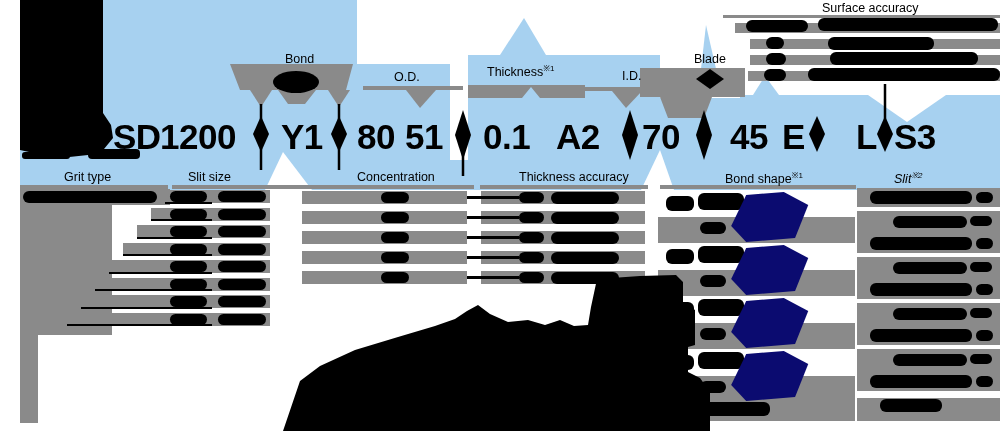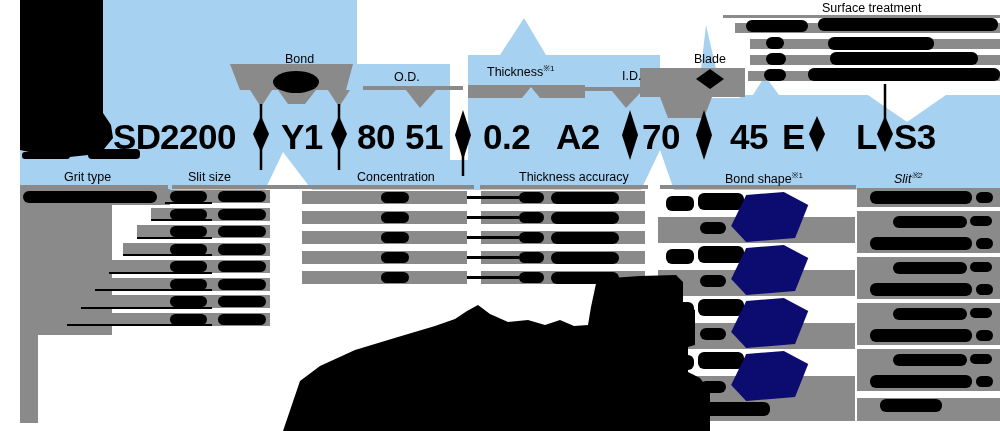--- a/index.html
+++ b/index.html
@@ -41,21 +41,21 @@
       <polygon points="641,190 660,150 674,190"></polygon>
       <polygon points="868,95 907,122 946,95"></polygon>
     </g>
   </svg>
 
   <div class="lbl" style="left:285px;top:52px;"><span>Bond</span></div>
   <div class="lbl" style="left:394px;top:70px;"><span>O.D.</span></div>
   <div class="lbl" style="left:487px;top:62px;"><span>Thickness</span><sup>※1</sup></div>
   <div class="lbl" style="left:622px;top:69px;"><span>I.D.</span></div>
   <div class="lbl" style="left:694px;top:52px;"><span>Blade</span></div>
-  <div class="lbl" style="left:822px;top:1px;"><span>Surface treatment</span></div>
+  <div class="lbl" style="left:822px;top:1px;"><span>Surface accuracy</span></div>
 
   <div class="lbl" style="left:64px;top:170px;"><span>Grit type</span></div>
   <div class="lbl" style="left:188px;top:170px;"><span>Slit size</span></div>
   <div class="lbl" style="left:357px;top:170px;"><span>Concentration</span></div>
   <div class="lbl" style="left:519px;top:170px;"><span>Thickness accuracy</span></div>
   <div class="lbl" style="left:725px;top:169px;"><span>Bond shape</span><sup>※1</sup></div>
   <div class="lbl" style="left:894px;top:169px;font-style:italic;"><span>Slit</span><sup>※2</sup></div>
 
   <div id="tables">
       <div class="bar" style="left: 735px; top: 23px; width: 265px; height: 10px;"></div>
@@ -182,28 +182,28 @@
       <div class="blob" style="left: 970px; top: 354px; width: 22px; height: 10px;"></div>
       <div class="blob" style="left: 870px; top: 375px; width: 102px; height: 13px;"></div>
       <div class="blob" style="left: 976px; top: 376px; width: 17px; height: 11px;"></div>
       <div class="wgap" style="left: 857px; top: 391px; width: 143px; height: 4px;"></div>
       <div class="wgap" style="left: 857px; top: 395px; width: 143px; height: 3px;"></div>
       <div class="blob" style="left: 880px; top: 399px; width: 62px; height: 13px;"></div>
     </div>
 
   <div id="codeline">
       <div class="codeseg" style="left: 113px;">SD</div>
-      <div class="codeseg" style="left: 160px;">2200</div>
+      <div class="codeseg" style="left: 160px;">1200</div>
       <div class="diamond" style="left: 253px; top: 116px; height: 36px;"></div>
       <div class="codeseg" style="left: 281px;">Y1</div>
       <div class="diamond" style="left: 331px; top: 116px; height: 36px;"></div>
       <div class="codeseg" style="left: 357px;">80</div>
       <div class="codeseg" style="left: 405px;">51</div>
       <div class="diamond" style="left: 455px; top: 110px; height: 50px;"></div>
-      <div class="codeseg" style="left: 483px;">0.2</div>
+      <div class="codeseg" style="left: 483px;">0.1</div>
       <div class="codeseg" style="left: 556px;">A2</div>
       <div class="diamond" style="left: 622px; top: 110px; height: 50px;"></div>
       <div class="codeseg" style="left: 642px;">70</div>
       <div class="diamond" style="left: 696px; top: 110px; height: 50px;"></div>
       <div class="codeseg" style="left: 730px;">45</div>
       <div class="codeseg" style="left: 782px;">E</div>
       <div class="diamond" style="left: 809px; top: 116px; height: 36px;"></div>
       <div class="codeseg" style="left: 856px;">L</div>
       <div class="diamond" style="left: 877px; top: 116px; height: 36px;"></div>
       <div class="codeseg" style="left: 894px;">S3</div>

